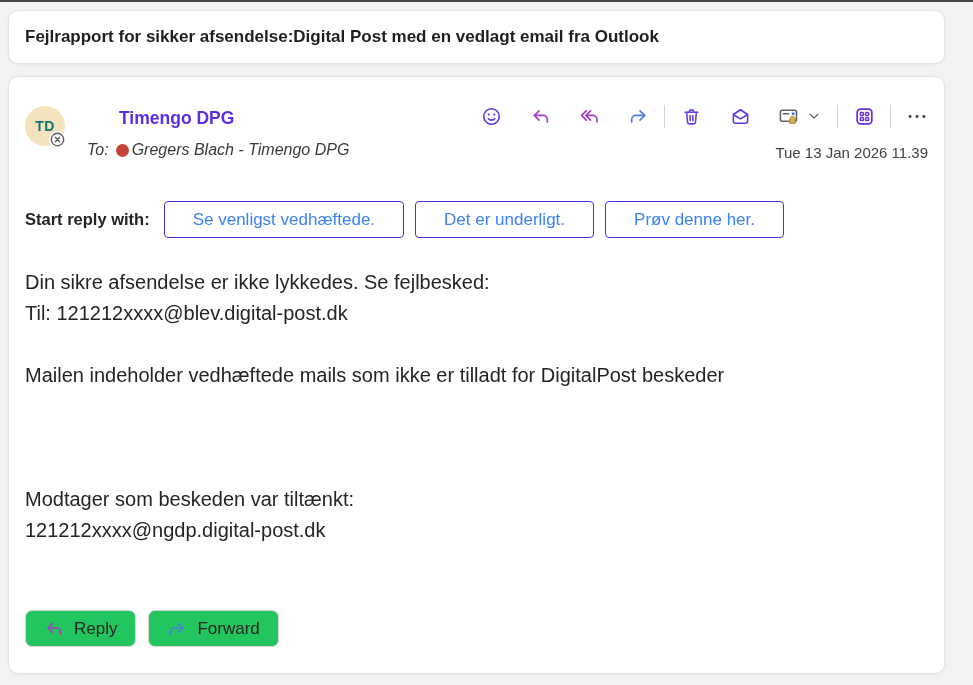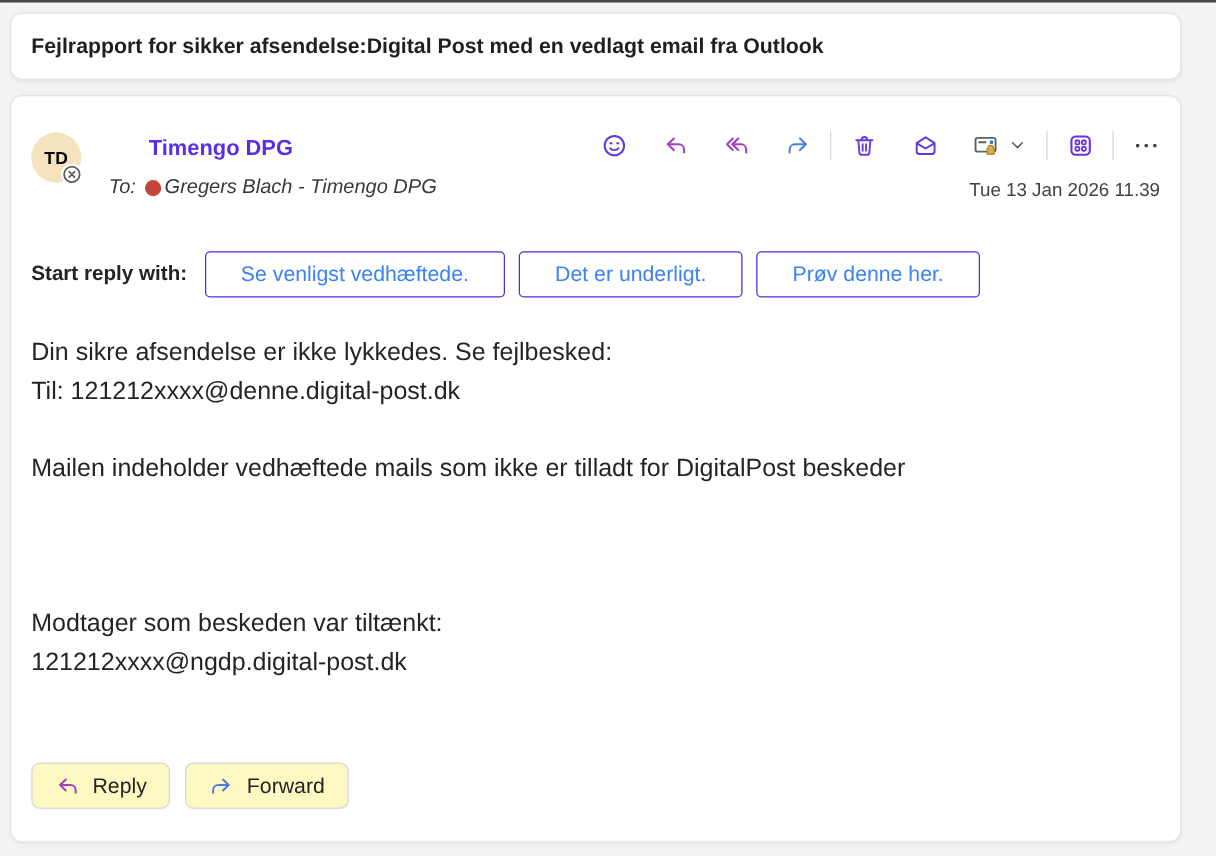--- a/index.html
+++ b/index.html
@@ -22,21 +22,21 @@
   
   #subject-card { left:8px; top:8px; width:937px; height:54px; display:flex; align-items:center; padding:0 16px; }
   .subject-text { font-size:17px; font-weight:700; color:#1f1f1f; }
 
   
   #message-card { left:8px; top:74px; width:937px; height:598px; }
 
   .avatar-wrap { position:absolute; left:16px; top:29px; width:40px; height:40px; }
   .avatar {
     width:40px; height:40px; border-radius:50%;
-    background:#f5e3bd; color:#000000;
+    background:#f5e3bd; color:#0f766e;
     display:flex; align-items:center; justify-content:center;
     font-size:14px; font-weight:700; letter-spacing:0.3px;
   }
   .avatar-badge {
     position:absolute; left:24px; top:25px; width:17px; height:17px;
     background:#ffffff; border-radius:50%;
     display:flex; align-items:center; justify-content:center;
   }
   .sender-name { position:absolute; left:78px; top:31px; font-size:17.5px; font-weight:700; color:#5b2ee5; cursor:pointer;margin-left:32px; }
   .to-row { position:absolute; left:78px; top:64px; display:flex; align-items:center; font-size:16px; color:#3a3a3a;font-style:italic; }
@@ -62,21 +62,21 @@
   }
 
   
   .mail-body { position:absolute; left:16px; top:190px; font-size:20px; line-height:31px; color:#242424; }
   .body-line { min-height:31px; white-space:pre-wrap; }
 
   
   .actions-row { position:absolute; left:16px; top:533px; display:flex; }
   .action-btn {
     height:37px; display:flex; align-items:center; gap:10px;
-    border:1px solid #d8d8d8; border-radius:7px; background:#fef9c3;
+    border:1px solid #d8d8d8; border-radius:7px; background:#22c55e;
     font-size:17px; color:#242424; padding:0 18px; margin-right:12px; cursor:pointer;
     box-shadow:0 1px 2px rgba(0,0,0,0.04);
     font-family:inherit;
   }
 </style>
 </head>
 <body>
 
 <div class="card" id="subject-card">
   <div class="subject-text">Fejlrapport for sikker afsendelse:Digital Post med en vedlagt email fra Outlook</div>
@@ -181,21 +181,21 @@
 
   <div class="suggest-row">
     <span class="suggest-label">Start reply with:</span>
     <button class="suggest-btn">Se venligst vedhæftede.</button>
     <button class="suggest-btn">Det er underligt.</button>
     <button class="suggest-btn">Prøv denne her.</button>
   </div>
 
   <div class="mail-body">
     <div class="body-line">Din sikre afsendelse er ikke lykkedes. Se fejlbesked:</div>
-    <div class="body-line">Til: 121212xxxx@denne.digital-post.dk</div>
+    <div class="body-line">Til: 121212xxxx@blev.digital-post.dk</div>
     <div class="body-line"></div>
     <div class="body-line">Mailen indeholder vedhæftede mails som ikke er tilladt for DigitalPost beskeder</div>
     <div class="body-line"></div>
     <div class="body-line"></div>
     <div class="body-line"></div>
     <div class="body-line">Modtager som beskeden var tiltænkt:</div>
     <div class="body-line">121212xxxx@ngdp.digital-post.dk</div>
   </div>
 
   <div class="actions-row">

